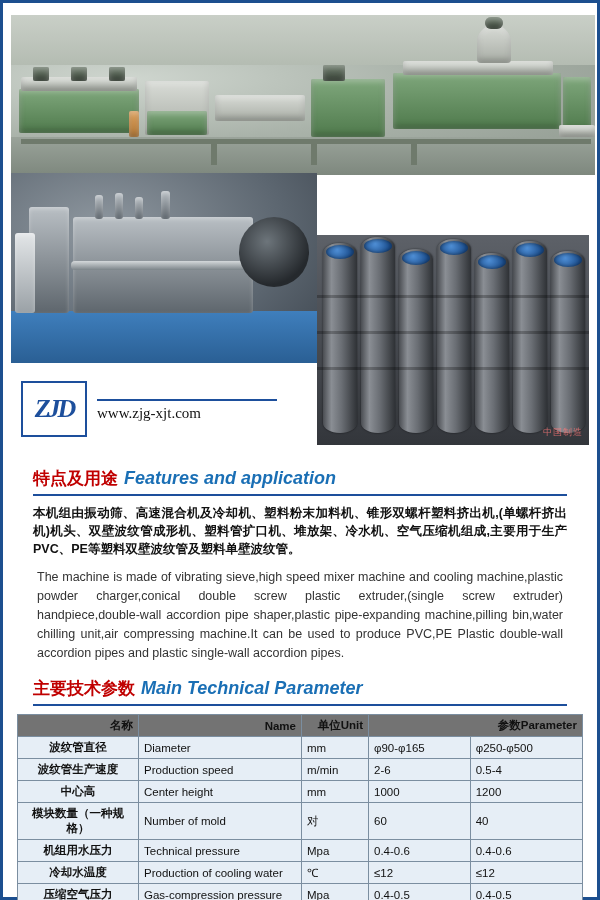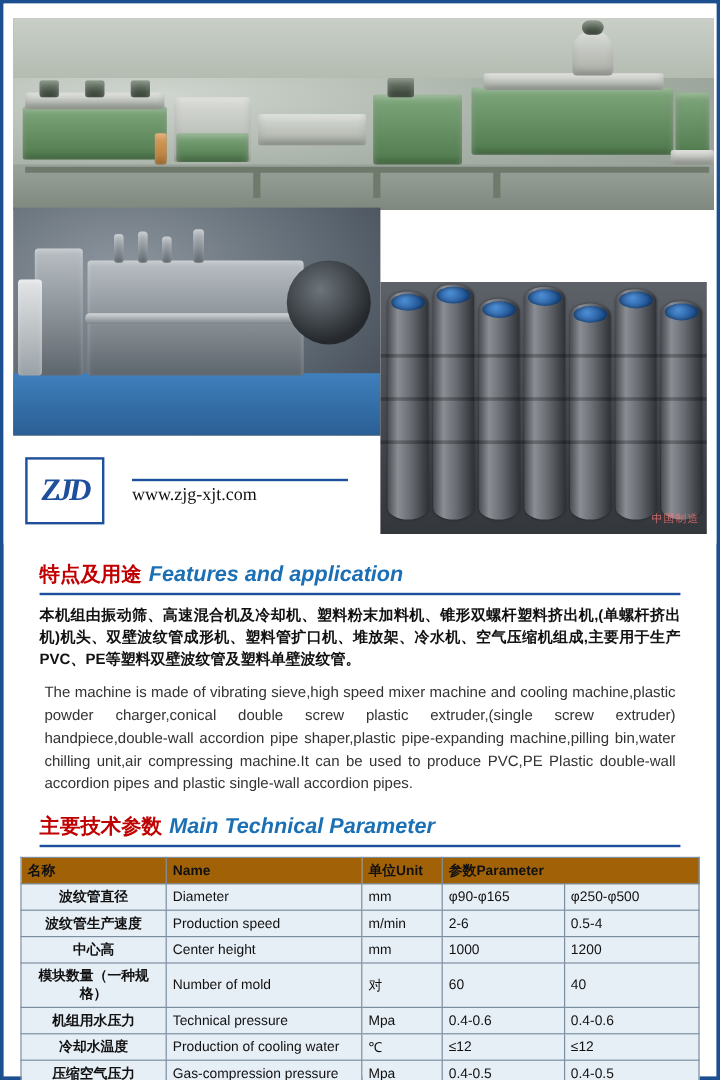--- a/index.html
+++ b/index.html
@@ -139,21 +139,20 @@
 
   
   .logo-block {
     position: absolute;
     left: 18px;
     top: 375px;
     width: 270px;
     height: 62px;
     display: flex;
     align-items: center;
-    gap: 13px;
   }
   .logo-mark {
     width: 62px;
     height: 52px;
     background: #ffffff;
     border: 2px solid #1d4f9c;
     display: flex;
     align-items: center;
     justify-content: center;
     font-family: "Liberation Serif", serif;
@@ -230,23 +229,23 @@
     border-collapse: collapse;
     font-size: 11.5px;
     margin-top: 6px;
   }
   th, td {
     border: 1px solid #7b8ea0;
     padding: 3px 5px;
     vertical-align: middle;
   }
   thead th {
-    background: #a16207;
-    font-weight: bold;
-    text-align: left;
+    background: #737373;
+    font-weight: bold;
+    text-align: right;
     color: #111;
   }
   tbody td {
     background: #e6eef6;
     color: #111;
   }
   td.cn {
     font-weight: bold;
     text-align: center;
     width: 110px;

